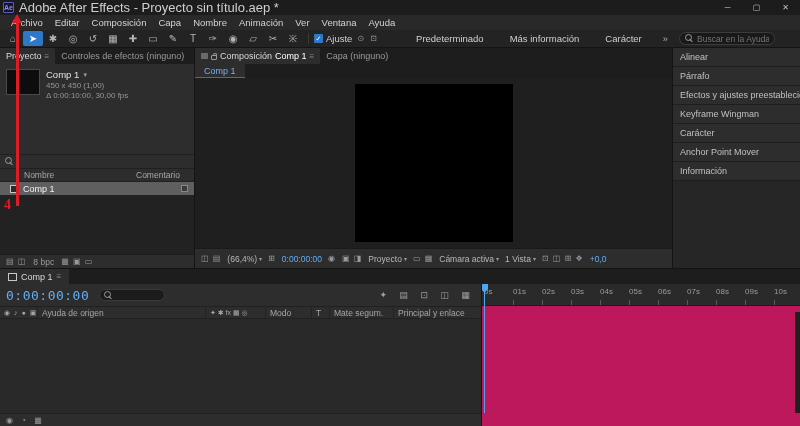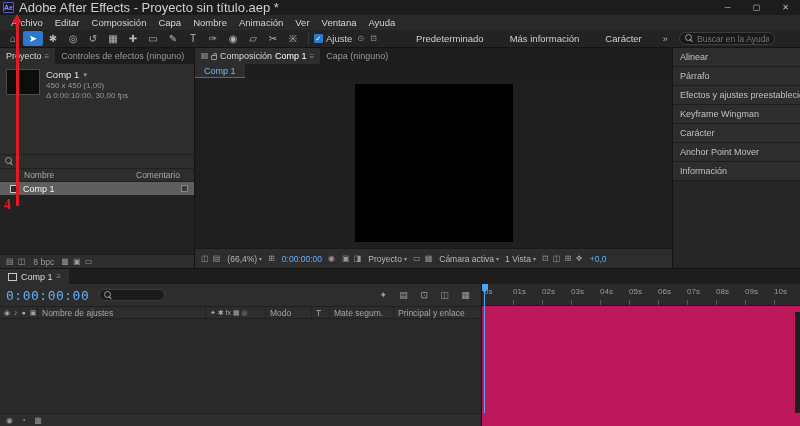--- a/index.html
+++ b/index.html
@@ -328,21 +328,21 @@
       <div class="tl-left">
         <div class="tl-row1">
           <span class="tl-timecode">0:00:00:00</span>
           <div class="tl-search">
             <span class="mag"></span>
           </div>
           <span class="tl-row1-icons">✦ ▤ ⊡ ◫ ▦</span>
         </div>
         <div class="tl-cols">
           <span class="tl-col w-toggles">◉ ♪ ● ▣</span>
-          <span class="tl-col w-name">Nombre de ajustes</span>
+          <span class="tl-col w-name">Ayuda de origen</span>
           <span class="tl-col w-switches">✦ ✱ fx ▦ ◎</span>
           <span class="tl-col w-mode">Modo</span>
           <span class="tl-col w-t">T</span>
           <span class="tl-col w-matte">Mate segum.</span>
           <span class="tl-col w-parent">Principal y enlace</span>
         </div>
         <div class="tl-layers"></div>
         <div class="tl-bottomleft">
           <span>◉ ◔ ▦</span>
         </div>

